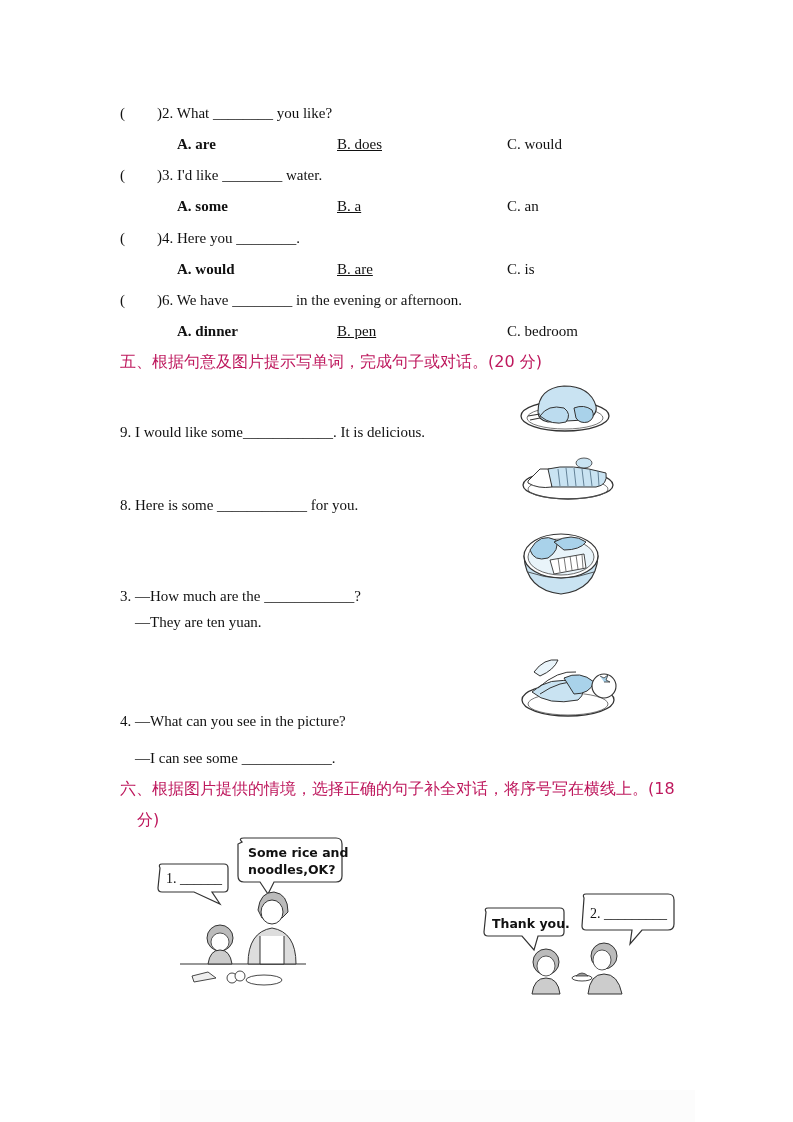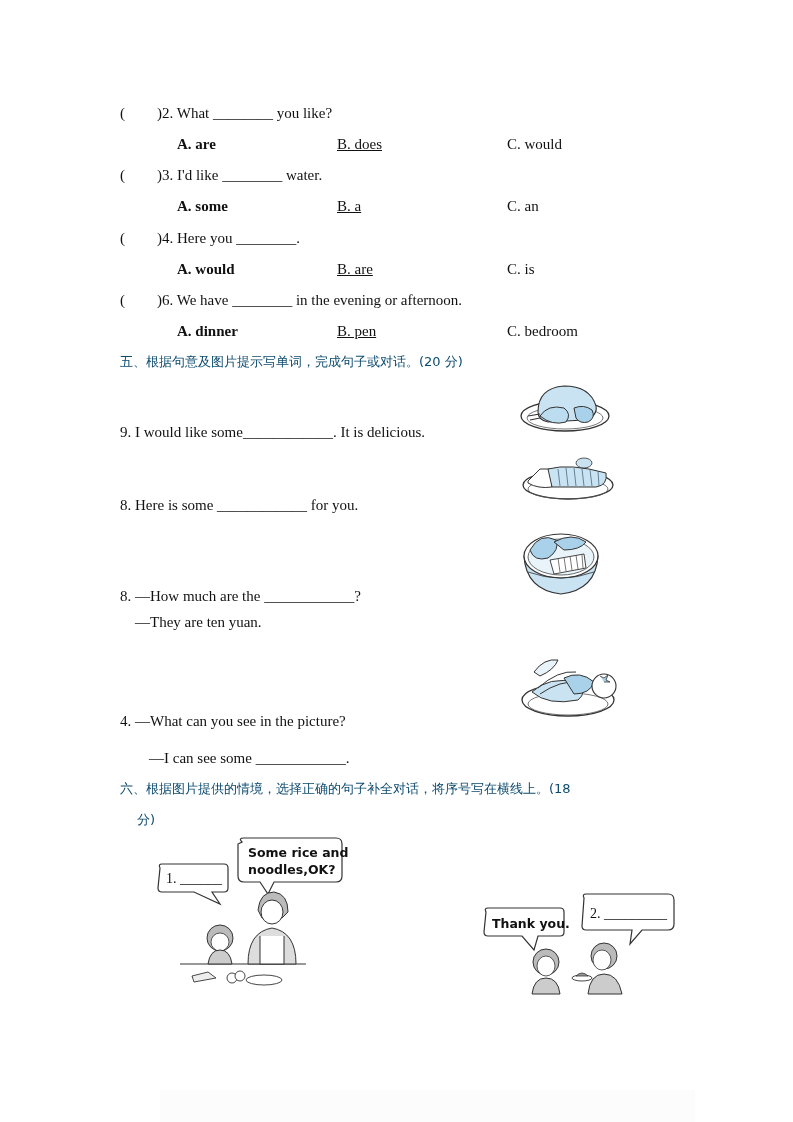--- a/index.html
+++ b/index.html
@@ -8,21 +8,21 @@
       font-family: "Liberation Serif", "DejaVu Serif", serif;
       color: #111111;
     }
     .abs { position: absolute; white-space: nowrap; }
     .txt { font-size: 15px; line-height: 18px; }
     .paren-l { left: 120px; }
     .q-text { left: 157px; }
     .opt-a { left: 177px; font-weight: bold; }
     .opt-b { left: 337px; text-decoration: underline; }
     .opt-c { left: 507px; }
-    .cn { font-family: "DejaVu Sans", sans-serif; font-size: 13px; line-height: 18px; color: #0c4a6e; }
+    .cn { font-family: "DejaVu Sans", sans-serif; font-size: 16px; line-height: 18px; color: #be185d; }
     .food { position: absolute; }
     .bubble-text { font-family: "DejaVu Sans", sans-serif; font-size: 12.5px; font-weight: bold; fill: #111; }
     .bubble-num { font-family: "Liberation Serif", serif; font-size: 14px; fill: #111; }
     .faint-band { position: absolute; left: 160px; top: 1090px; width: 535px; height: 32px; background: #fcfcfc; }
   </style>
 </head>
 <body>
 
 <div>
   <span class="abs txt paren-l" style="top:104px">(</span>
@@ -53,24 +53,24 @@
   <span class="abs txt q-text" style="top:291px">)6. We have ________ in the evening or afternoon.</span>
   <span class="abs txt opt-a" style="top:322px">A. dinner</span>
   <span class="abs txt opt-b" style="top:322px">B. pen</span>
   <span class="abs txt opt-c" style="top:322px">C. bedroom</span>
 </div>
 
 <div class="abs cn" style="left:120px; top:353px">五、根据句意及图片提示写单词，完成句子或对话。(20 分)</div>
 
 <span class="abs txt" style="left:120px; top:423px">9. I would like some____________. It is delicious.</span>
 <span class="abs txt" style="left:120px; top:496px">8. Here is some ____________ for you.</span>
-<span class="abs txt" style="left:120px; top:587px">8. —How much are the ____________?</span>
+<span class="abs txt" style="left:120px; top:587px">3. —How much are the ____________?</span>
 <span class="abs txt" style="left:135px; top:613px">—They are ten yuan.</span>
 <span class="abs txt" style="left:120px; top:712px">4. —What can you see in the picture?</span>
-<span class="abs txt" style="left:149px; top:749px">—I can see some ____________.</span>
+<span class="abs txt" style="left:135px; top:749px">—I can see some ____________.</span>
 
 <svg class="food" style="left:518px; top:380px" width="96" height="56" viewBox="0 0 96 56">
   <ellipse cx="47" cy="36" rx="44" ry="15" fill="#fff" stroke="#333" stroke-width="1.3"></ellipse>
   <ellipse cx="47" cy="38" rx="38" ry="11" fill="none" stroke="#555" stroke-width="0.8"></ellipse>
   <path d="M20 32 Q20 8 46 6 Q72 6 78 26 Q80 36 66 40 L30 42 Q20 40 20 32 Z" fill="#c9e3f2" stroke="#333" stroke-width="1.1"></path>
   <path d="M22 36 Q30 24 46 28 Q54 34 48 42 Q34 46 22 36 Z" fill="#bcdcef" stroke="#333" stroke-width="1"></path>
   <path d="M10 36 L22 34 M12 40 L22 38" stroke="#333" stroke-width="1.2"></path>
   <path d="M56 28 Q66 24 74 30 Q78 38 70 42 Q62 44 58 38 Z" fill="#a9d2ea" stroke="#333" stroke-width="1"></path>
 </svg>
 

